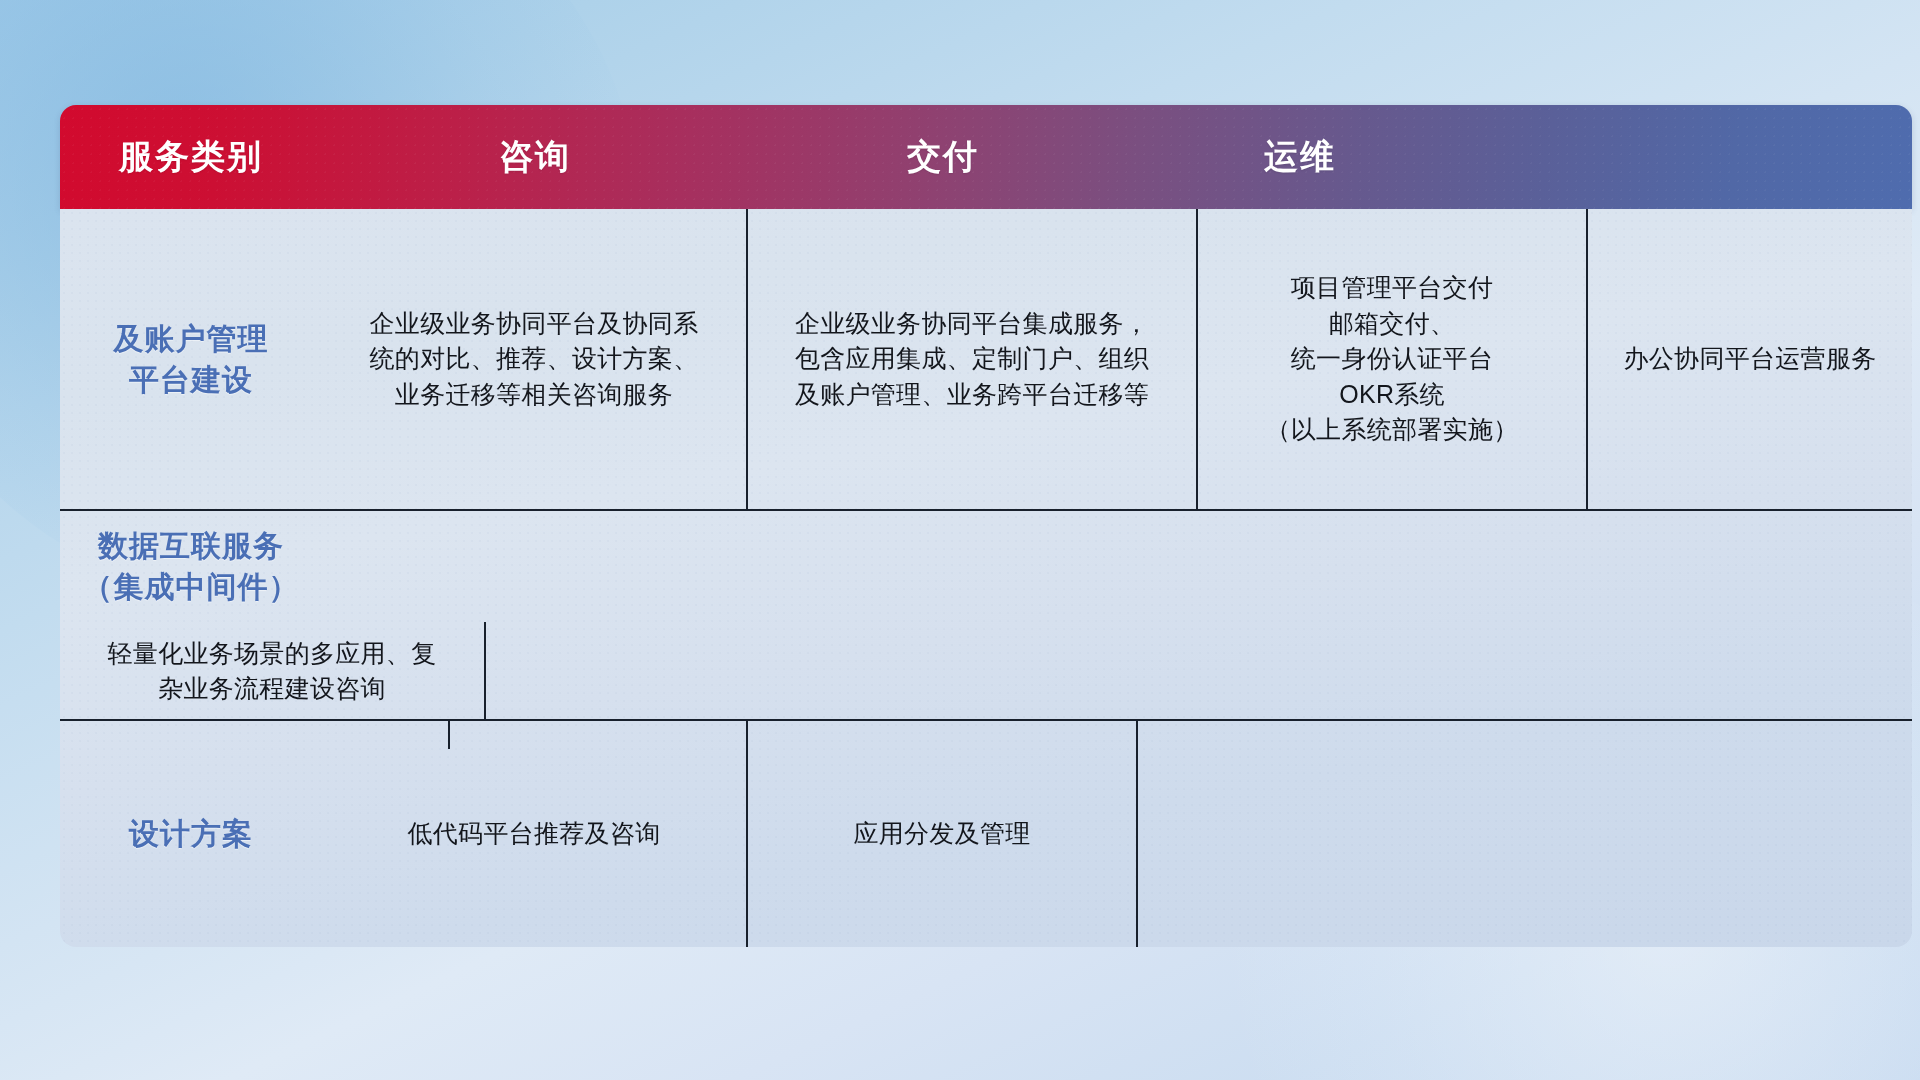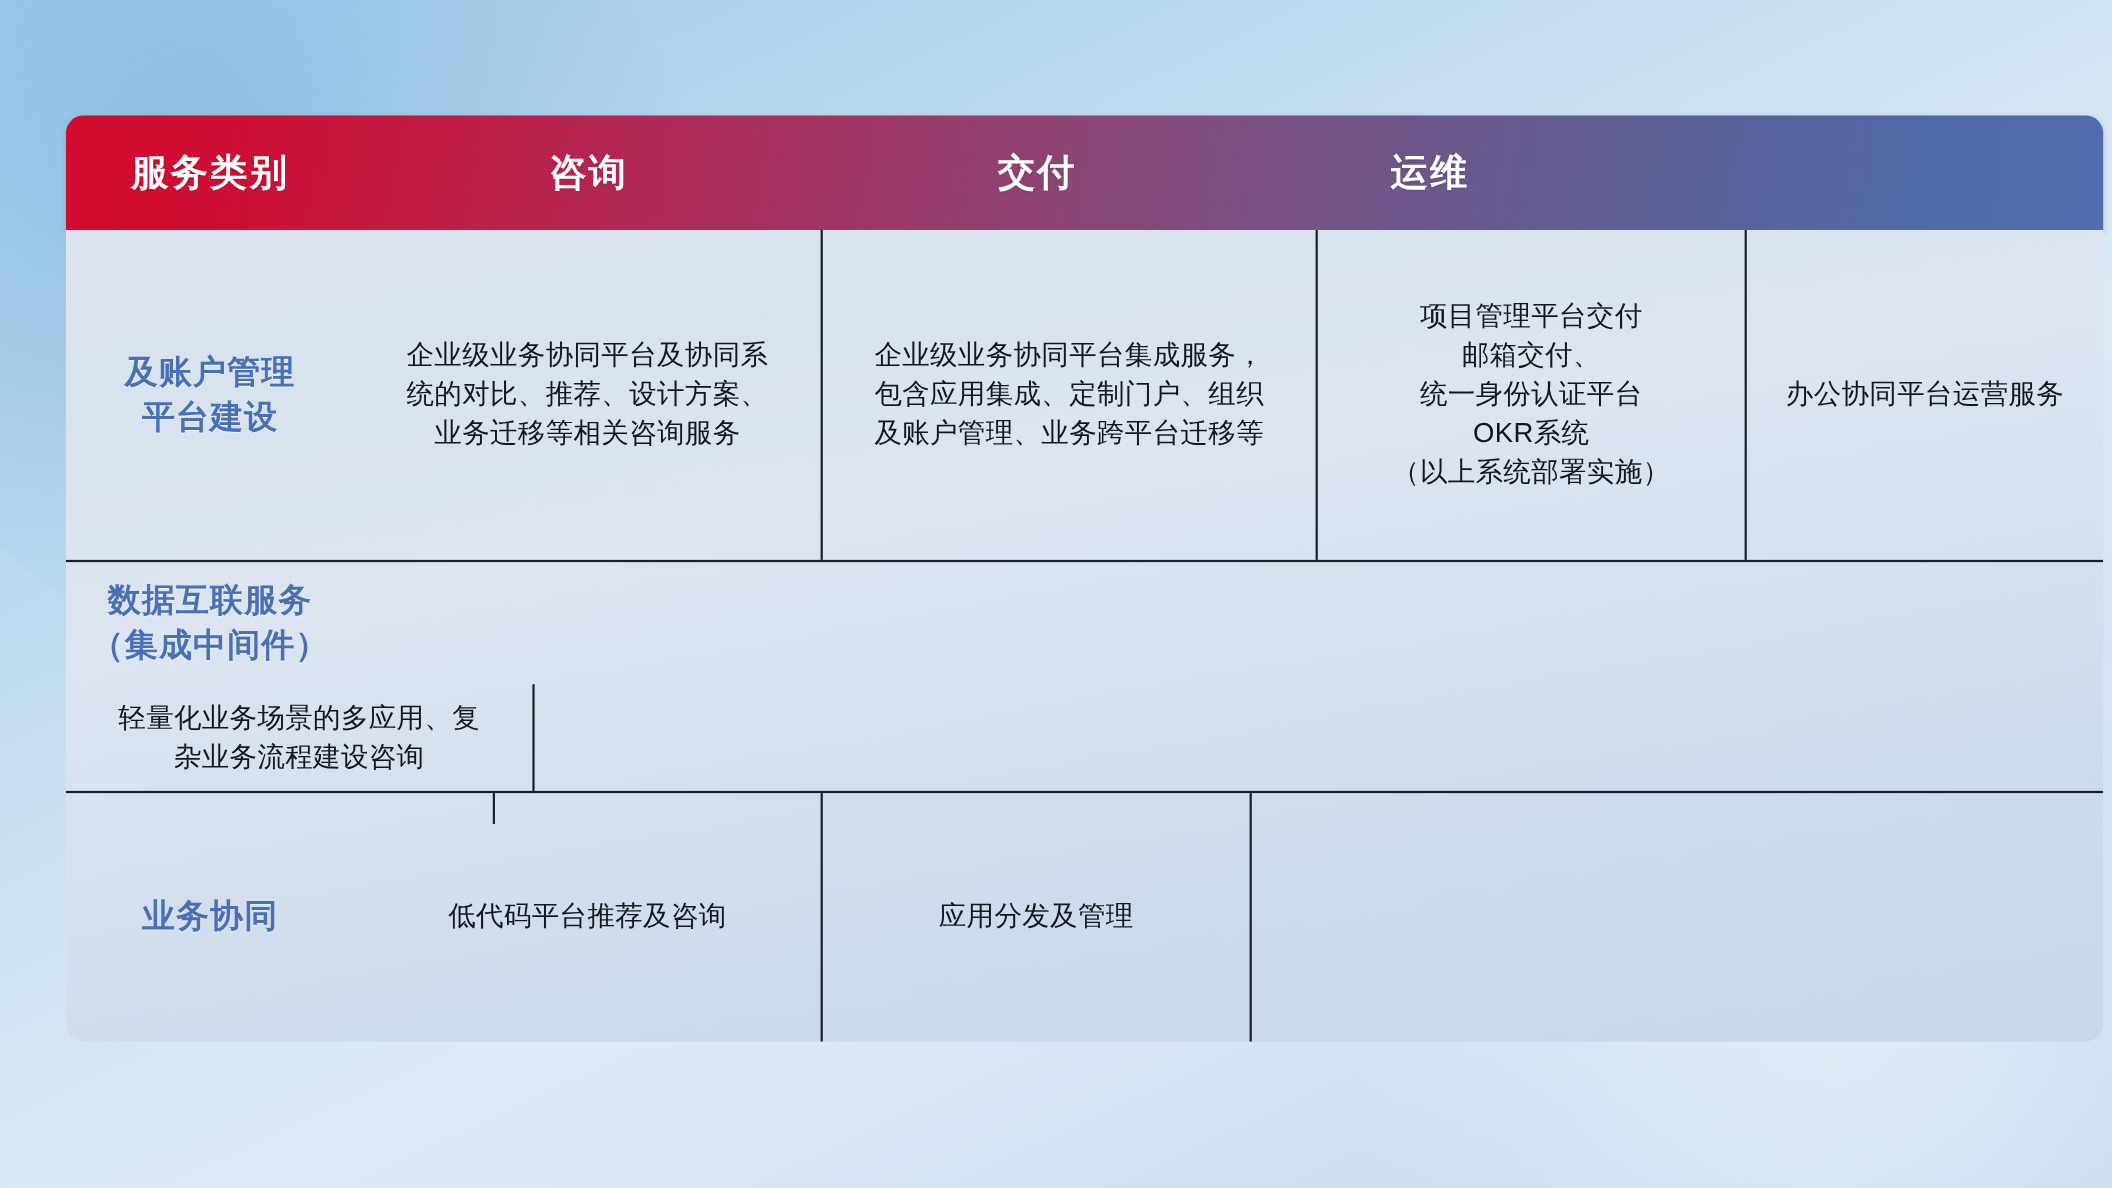--- a/index.html
+++ b/index.html
@@ -218,21 +218,21 @@
       <div class="trow r2">
         <div class="td rowlabel c1">数据互联服务
 （集成中间件）</div>
         <div class="td c2">轻量化业务场景的多应用、复
 杂业务流程建设咨询</div>
         <div class="td c4 empty"></div>
         <div class="td c5 empty"></div>
       </div>
 
       <div class="trow r3">
-        <div class="td rowlabel c1">业务协同</div>
+        <div class="td rowlabel c1">设计方案</div>
         <div class="td c2">低代码平台推荐及咨询</div>
         <div class="td c4">应用分发及管理</div>
         <div class="td c5 empty"></div>
       </div>
 
     </div>
   </div>
 </div>
 
 </body></html>

